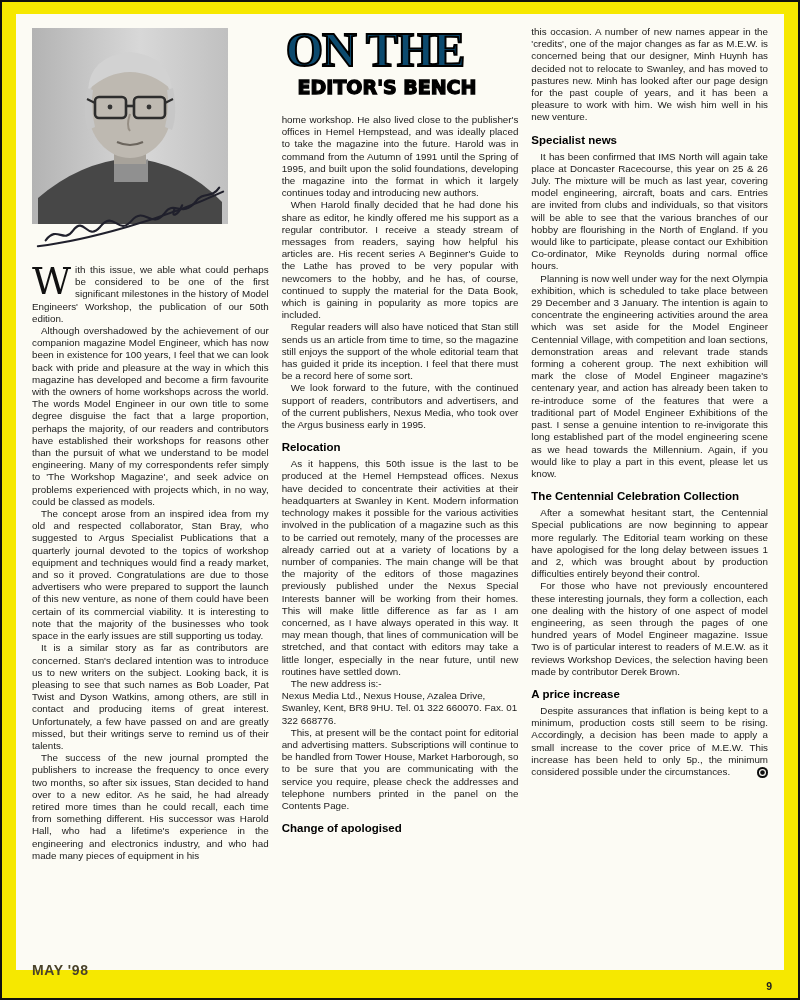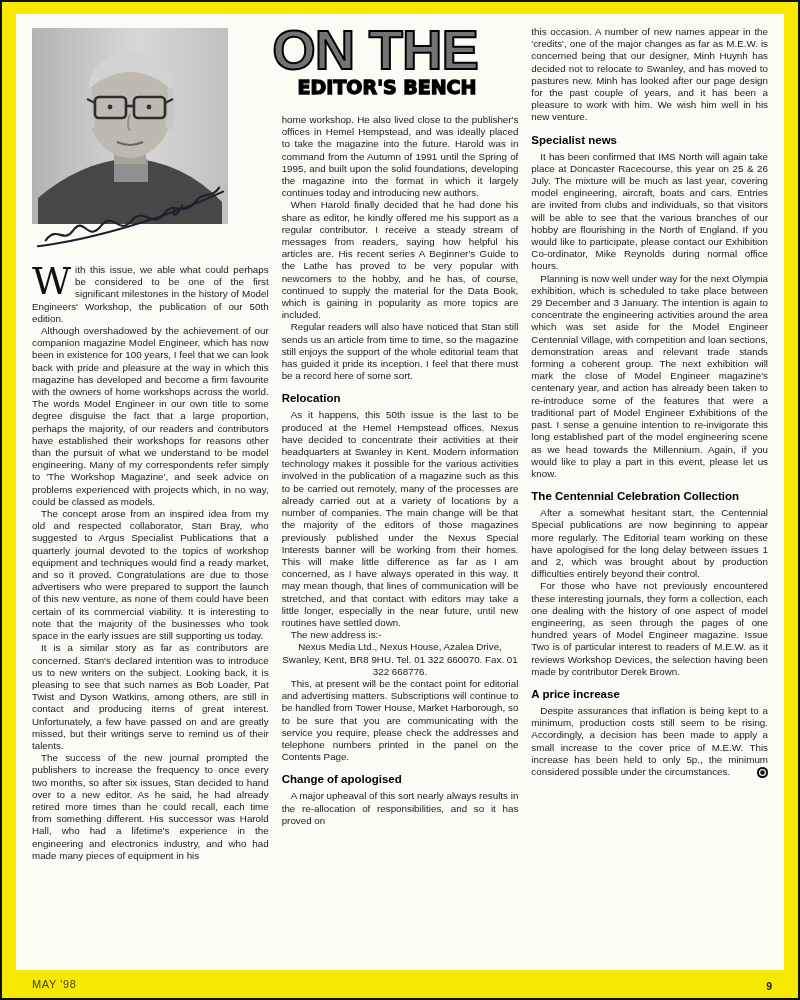--- a/index.html
+++ b/index.html
@@ -18,41 +18,41 @@
     position:relative;
     overflow:hidden;
   }
   .content { display:flex; gap:13px; height:100%; }
   .col { flex:1; min-width:0; color:#161616; }
   .col p {
     font-size:9.8px; line-height:12.2px;
     text-align:justify; color:#1a1a1a;
   }
   .col p.ind { text-indent:9px; }
-  .col p.addr { text-align:center; }
+  .col p.addr { text-align:left; }
   h3 {
     font-size:11.5px; font-weight:bold; color:#000;
     margin:10px 0 4px 0; line-height:13px;
   }
   
   .photo {
     width:196px; height:196px; position:relative;
     margin:2px 0 40px 0;
   }
   .photo-img { width:196px; height:196px; display:block; }
   .signature {
     position:absolute; left:-4px; bottom:-30px;
     width:205px; height:78px; pointer-events:none;
   }
   
   .masthead { margin:2px 0 12px -50px; width:calc(100% + 50px); text-align:center; }
   .t1 {
-    font-family:Liberation Sans, sans-serif;
-    font-size:56px; line-height:44px; font-weight:900;
-    letter-spacing:-1px; color:#737373;
+    font-family:Liberation Serif, serif;
+    font-size:48px; line-height:44px; font-weight:900;
+    letter-spacing:-1px; color:#0c4a6e;
     -webkit-text-stroke:2px #000;
   }
   .t2 {
     font-family:"DejaVu Sans", sans-serif;
     font-size:19px; line-height:30px; font-weight:900;
     letter-spacing:0; color:#000000;margin-left:24px;
     -webkit-text-stroke:1.3px #000;
   }
   .dropcap {
     float:left;
@@ -61,22 +61,22 @@
     padding:2px 4px 0 0; color:#111;
   }
   .endmark {
     float:right;
     width:11px; height:11px; border-radius:50%;
     background:#0d0d0d;
     box-shadow: inset 0 0 0 2px #0d0d0d, inset 0 0 0 3.2px #fcfbf4;
     margin:1px 0 0 5px;
   }
   .footer-left {
-    position:absolute; left:30px; bottom:8px;
-    font-size:11px; letter-spacing:0.6px; color:#4a432a; font-weight:normal;
+    position:absolute; left:30px; bottom:20px;
+    font-size:14px; letter-spacing:0.6px; color:#4a432a; font-weight:bold;
   }
   .footer-right {
     position:absolute; right:26px; bottom:6px;
     font-size:10.5px; color:#222; font-weight:bold;
   }
 </style>
 </head>
 <body>
 
 <div class="frame">
@@ -127,27 +127,27 @@
       </section>
 
       <section class="col">
         <header class="masthead">
           <div class="t1">ON THE</div>
           <div class="t2">EDITOR'S BENCH</div>
         </header>
         <p>home workshop. He also lived close to the publisher's offices in Hemel Hempstead, and was ideally placed to take the magazine into the future. Harold was in command from the Autumn of 1991 until the Spring of 1995, and built upon the solid foundations, developing the magazine into the format in which it largely continues today and introducing new authors.</p>
         <p class="ind">When Harold finally decided that he had done his share as editor, he kindly offered me his support as a regular contributor. I receive a steady stream of messages from readers, saying how helpful his articles are. His recent series A Beginner's Guide to the Lathe has proved to be very popular with newcomers to the hobby, and he has, of course, continued to supply the material for the Data Book, which is gaining in popularity as more topics are included.</p>
         <p class="ind">Regular readers will also have noticed that Stan still sends us an article from time to time, so the magazine still enjoys the support of the whole editorial team that has guided it pride its inception. I feel that there must be a record here of some sort.</p>
+        <p class="ind">We look forward to the future, with the continued support of readers, contributors and advertisers, and of the current publishers, Nexus Media, who took over the Argus business early in 1995.</p>
         <h3>Relocation</h3>
         <p class="ind">As it happens, this 50th issue is the last to be produced at the Hemel Hempstead offices. Nexus have decided to concentrate their activities at their headquarters at Swanley in Kent. Modern information technology makes it possible for the various activities involved in the publication of a magazine such as this to be carried out remotely, many of the processes are already carried out at a variety of locations by a number of companies. The main change will be that the majority of the editors of those magazines previously published under the Nexus Special Interests banner will be working from their homes. This will make little difference as far as I am concerned, as I have always operated in this way. It may mean though, that lines of communication will be stretched, and that contact with editors may take a little longer, especially in the near future, until new routines have settled down.</p>
         <p class="ind">The new address is:-</p>
         <p class="addr">Nexus Media Ltd., Nexus House, Azalea Drive, Swanley, Kent, BR8 9HU. Tel. 01 322 660070. Fax. 01 322 668776.</p>
         <p class="ind">This, at present will be the contact point for editorial and advertising matters. Subscriptions will continue to be handled from Tower House, Market Harborough, so to be sure that you are communicating with the service you require, please check the addresses and telephone numbers printed in the panel on the Contents Page.</p>
         <h3>Change of apologised</h3>
-        <p class="ind">A major upheaval of this sort nearly always results in the re-allocation of responsibilities, and so it has proved on</p>
       </section>
 
       <section class="col">
         <p>this occasion. A number of new names appear in the 'credits', one of the major changes as far as M.E.W. is concerned being that our designer, Minh Huynh has decided not to relocate to Swanley, and has moved to pastures new. Minh has looked after our page design for the past couple of years, and it has been a pleasure to work with him. We wish him well in his new venture.</p>
         <h3>Specialist news</h3>
         <p class="ind">It has been confirmed that IMS North will again take place at Doncaster Racecourse, this year on 25 &amp; 26 July. The mixture will be much as last year, covering model engineering, aircraft, boats and cars. Entries are invited from clubs and individuals, so that visitors will be able to see that the various branches of our hobby are flourishing in the North of England. If you would like to participate, please contact our Exhibition Co-ordinator, Mike Reynolds during normal office hours.</p>
         <p class="ind">Planning is now well under way for the next Olympia exhibition, which is scheduled to take place between 29 December and 3 January. The intention is again to concentrate the engineering activities around the area which was set aside for the Model Engineer Centennial Village, with competition and loan sections, demonstration areas and relevant trade stands forming a coherent group. The next exhibition will mark the close of Model Engineer magazine's centenary year, and action has already been taken to re-introduce some of the features that were a traditional part of Model Engineer Exhibitions of the past. I sense a genuine intention to re-invigorate this long established part of the model engineering scene as we head towards the Millennium. Again, if you would like to play a part in this event, please let us know.</p>
         <h3>The Centennial Celebration Collection</h3>
         <p class="ind">After a somewhat hesitant start, the Centennial Special publications are now beginning to appear more regularly. The Editorial team working on these have apologised for the long delay between issues 1 and 2, which was brought about by production difficulties entirely beyond their control.</p>
         <p class="ind">For those who have not previously encountered these interesting journals, they form a collection, each one dealing with the history of one aspect of model engineering, as seen through the pages of one hundred years of Model Engineer magazine. Issue Two is of particular interest to readers of M.E.W. as it reviews Workshop Devices, the selection having been made by contributor Derek Brown.</p>

